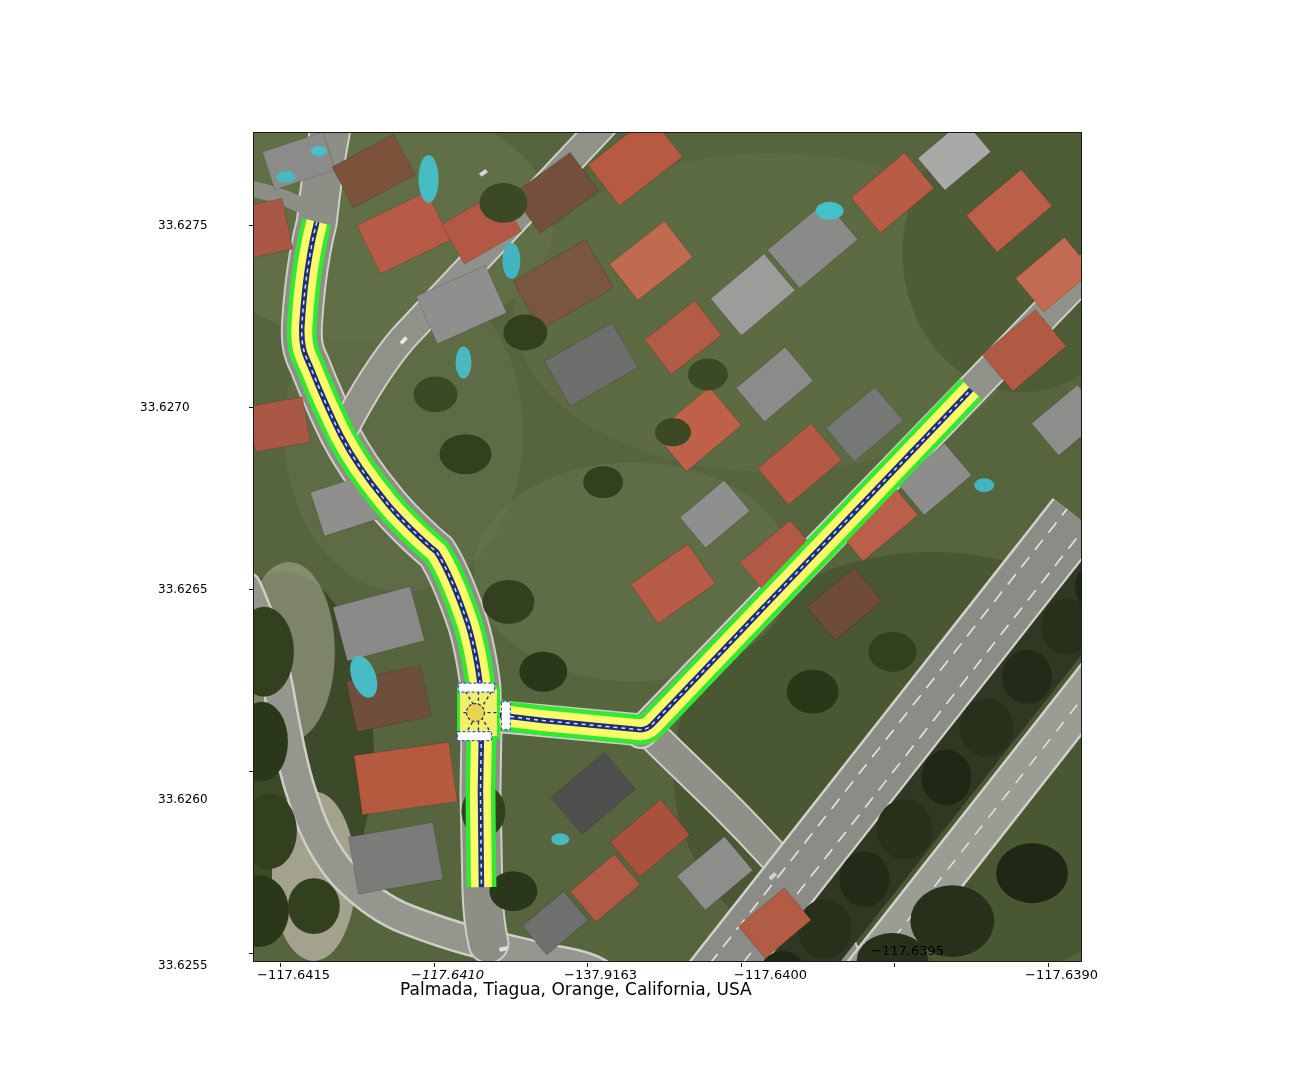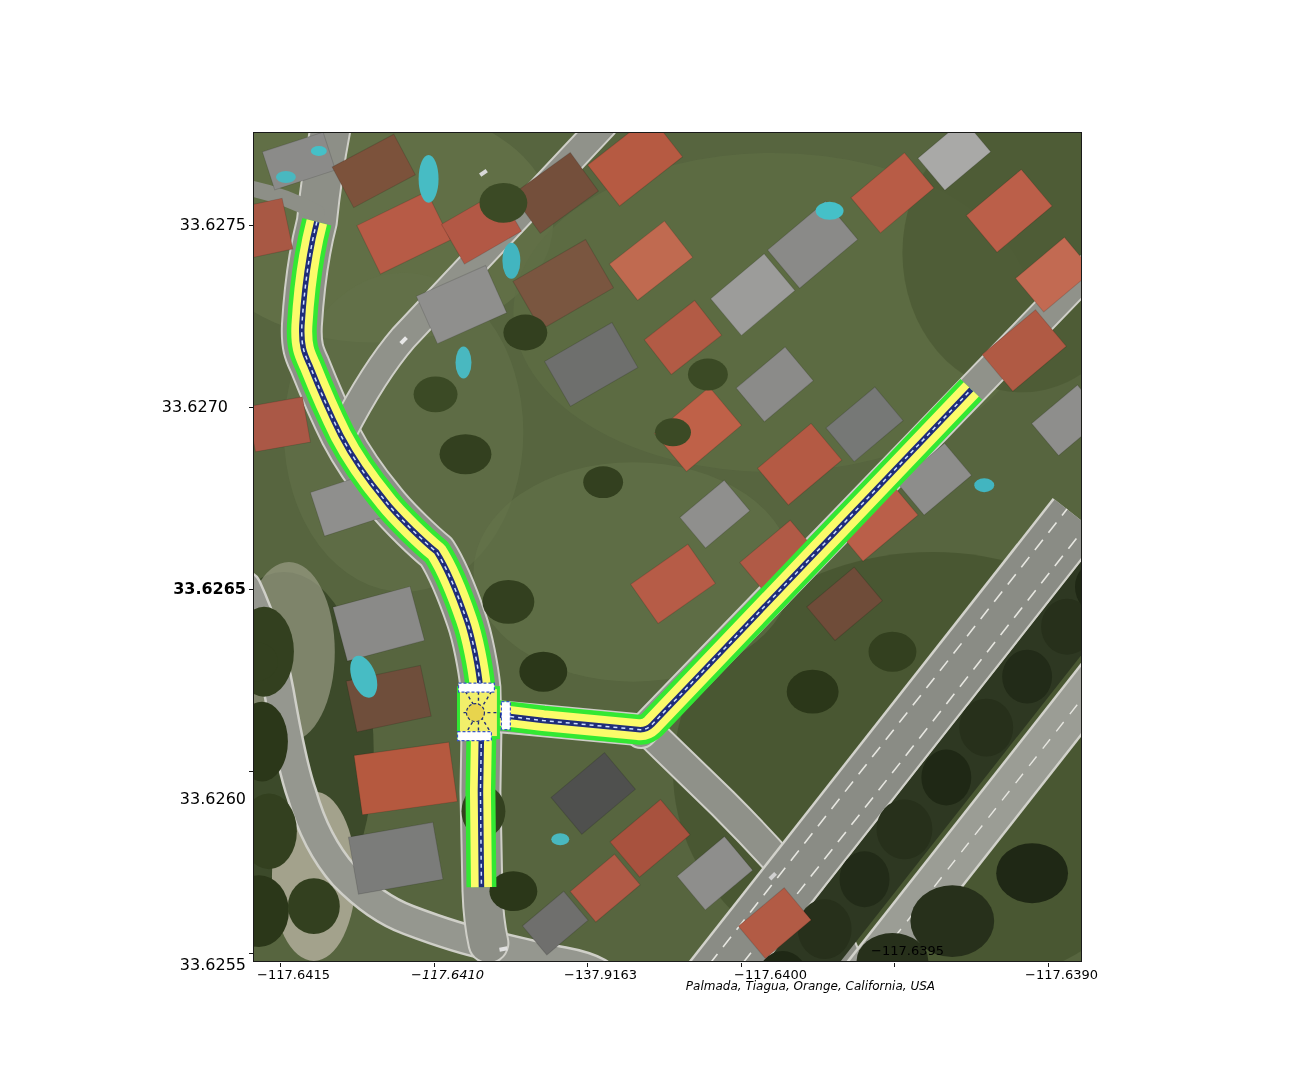--- a/index.html
+++ b/index.html
@@ -3,23 +3,23 @@
 <meta charset="utf-8">
 <style>
   html,body{margin:0;padding:0;background:#ffffff;}
   body{width:1297px;height:1080px;position:relative;overflow:hidden;
        font-family:"DejaVu Sans", sans-serif;color:#000;}
   .figure{position:absolute;inset:0;background:#ffffff;}
   .plot-area{position:absolute;left:253px;top:132px;width:829px;height:830px;
              border:1px solid #1a1a1a;box-sizing:border-box;background:#57653f;overflow:hidden;}
   .plot-area svg{position:absolute;left:0;top:0;width:100%;height:100%;display:block;}
   .tick-label-x{position:absolute;width:100px;text-align:right;font-size:13px;line-height:14px;}
-  .tick-label-y{position:absolute;width:88px;text-align:right;font-size:16px;line-height:14px;}
+  .tick-label-y{position:absolute;width:88px;text-align:left;font-size:12px;line-height:14px;}
   .tick-mark{position:absolute;background:#1a1a1a;}
-  .axis-title{position:absolute;left:400px;width:535px;text-align:right;font-size:12px;top:979px;font-style:italic;}
+  .axis-title{position:absolute;left:400px;width:535px;text-align:left;font-size:17px;top:979px;}
 </style>
 </head>
 <body>
 
 <div class="figure">
 
   <div class="plot-area">
     <svg viewBox="0 0 829 830" preserveAspectRatio="none">
 
       <g>
@@ -307,20 +307,20 @@
   </div>
 
   <div>
     <div class="tick-mark" style="left:249px;top:225px;width:4px;height:1px;"></div>
     <div class="tick-mark" style="left:249px;top:407px;width:4px;height:1px;"></div>
     <div class="tick-mark" style="left:249px;top:589px;width:4px;height:1px;"></div>
     <div class="tick-mark" style="left:249px;top:771px;width:4px;height:1px;"></div>
     <div class="tick-mark" style="left:249px;top:953px;width:4px;height:1px;"></div>
     <div class="tick-label-y" style="left:158px;top:218px;">33.6275</div>
     <div class="tick-label-y" style="left:140px;top:400px;">33.6270</div>
-    <div class="tick-label-y" style="left:158px;top:582px;font-weight:bold;">33.6265</div>
+    <div class="tick-label-y" style="left:158px;top:582px;">33.6265</div>
     <div class="tick-label-y" style="left:158px;top:764px;margin-top:28px;">33.6260</div>
     <div class="tick-label-y" style="left:158px;top:946px;margin-top:12px;">33.6255</div>
   </div>
 
   <div class="axis-title">Palmada, Tiagua, Orange, California, USA</div>
 
 </div>
 
 </body></html>

